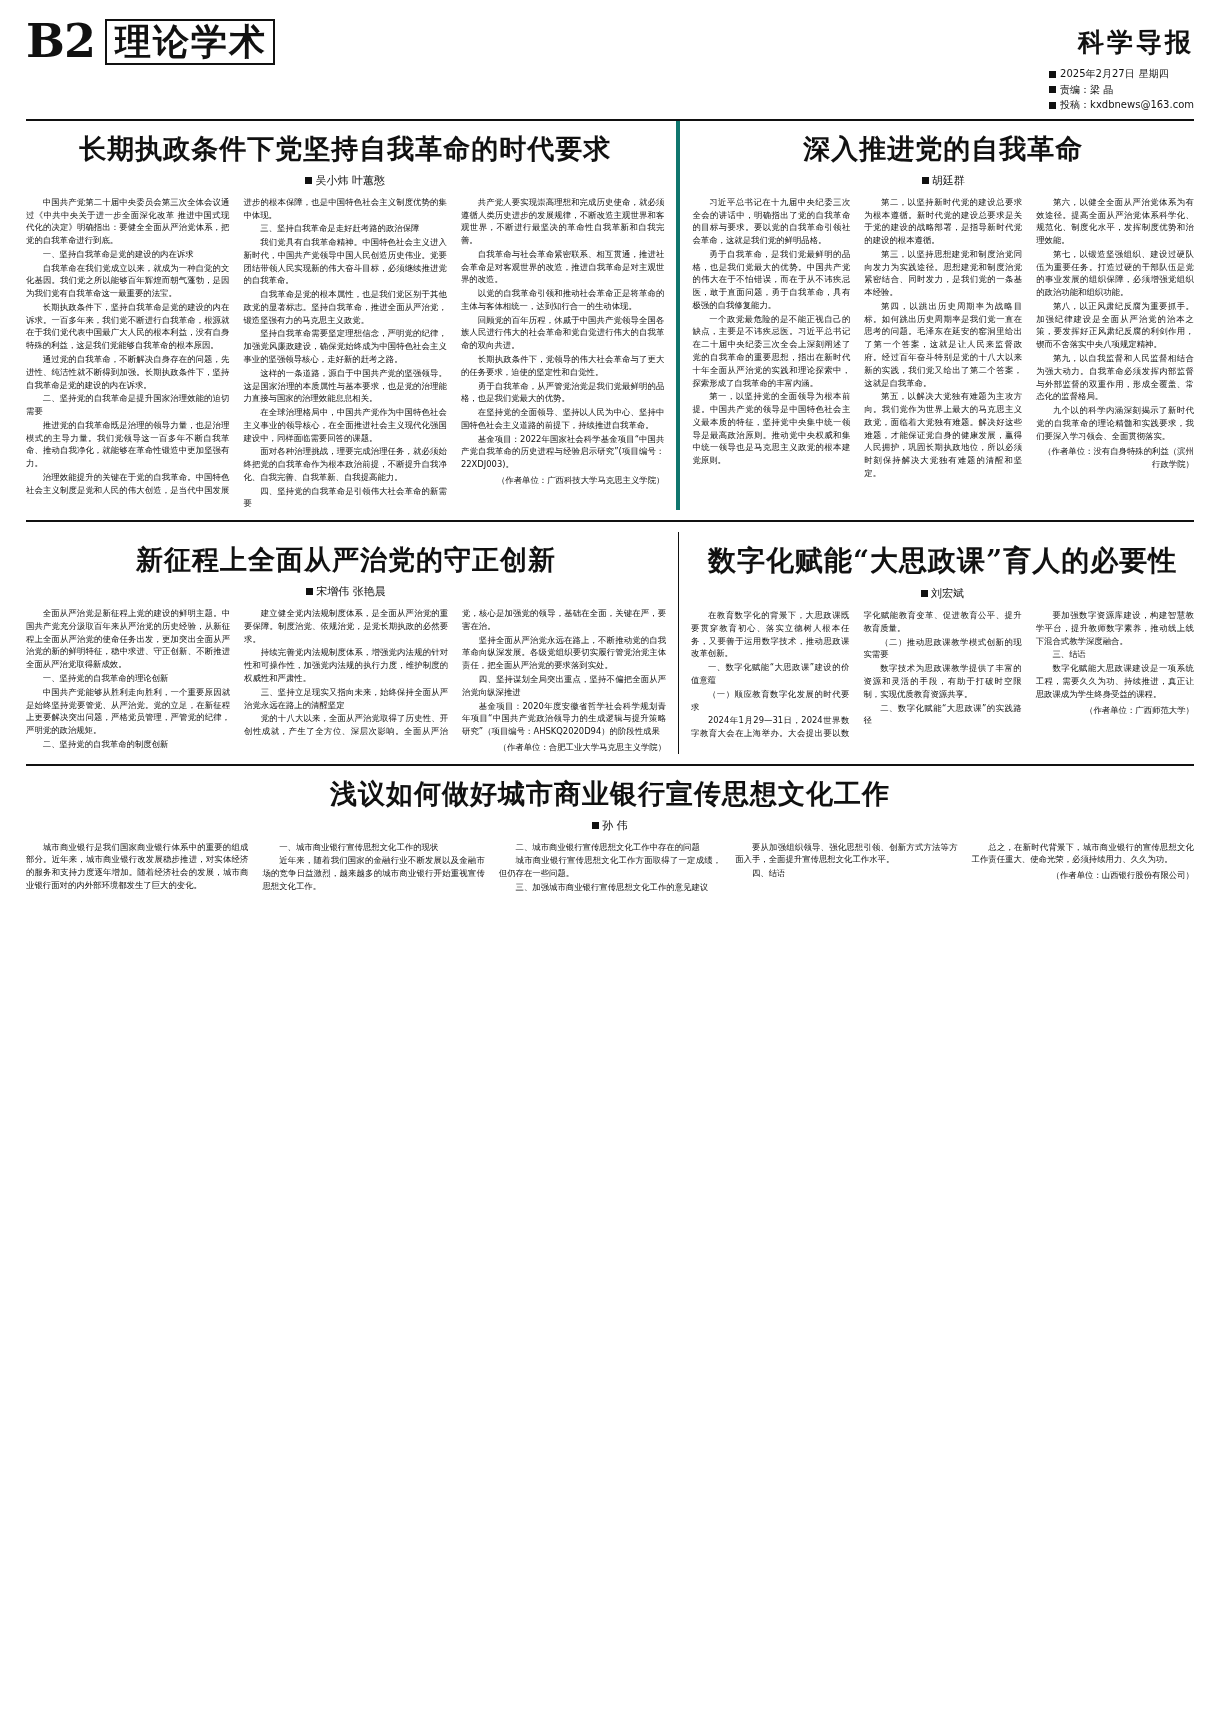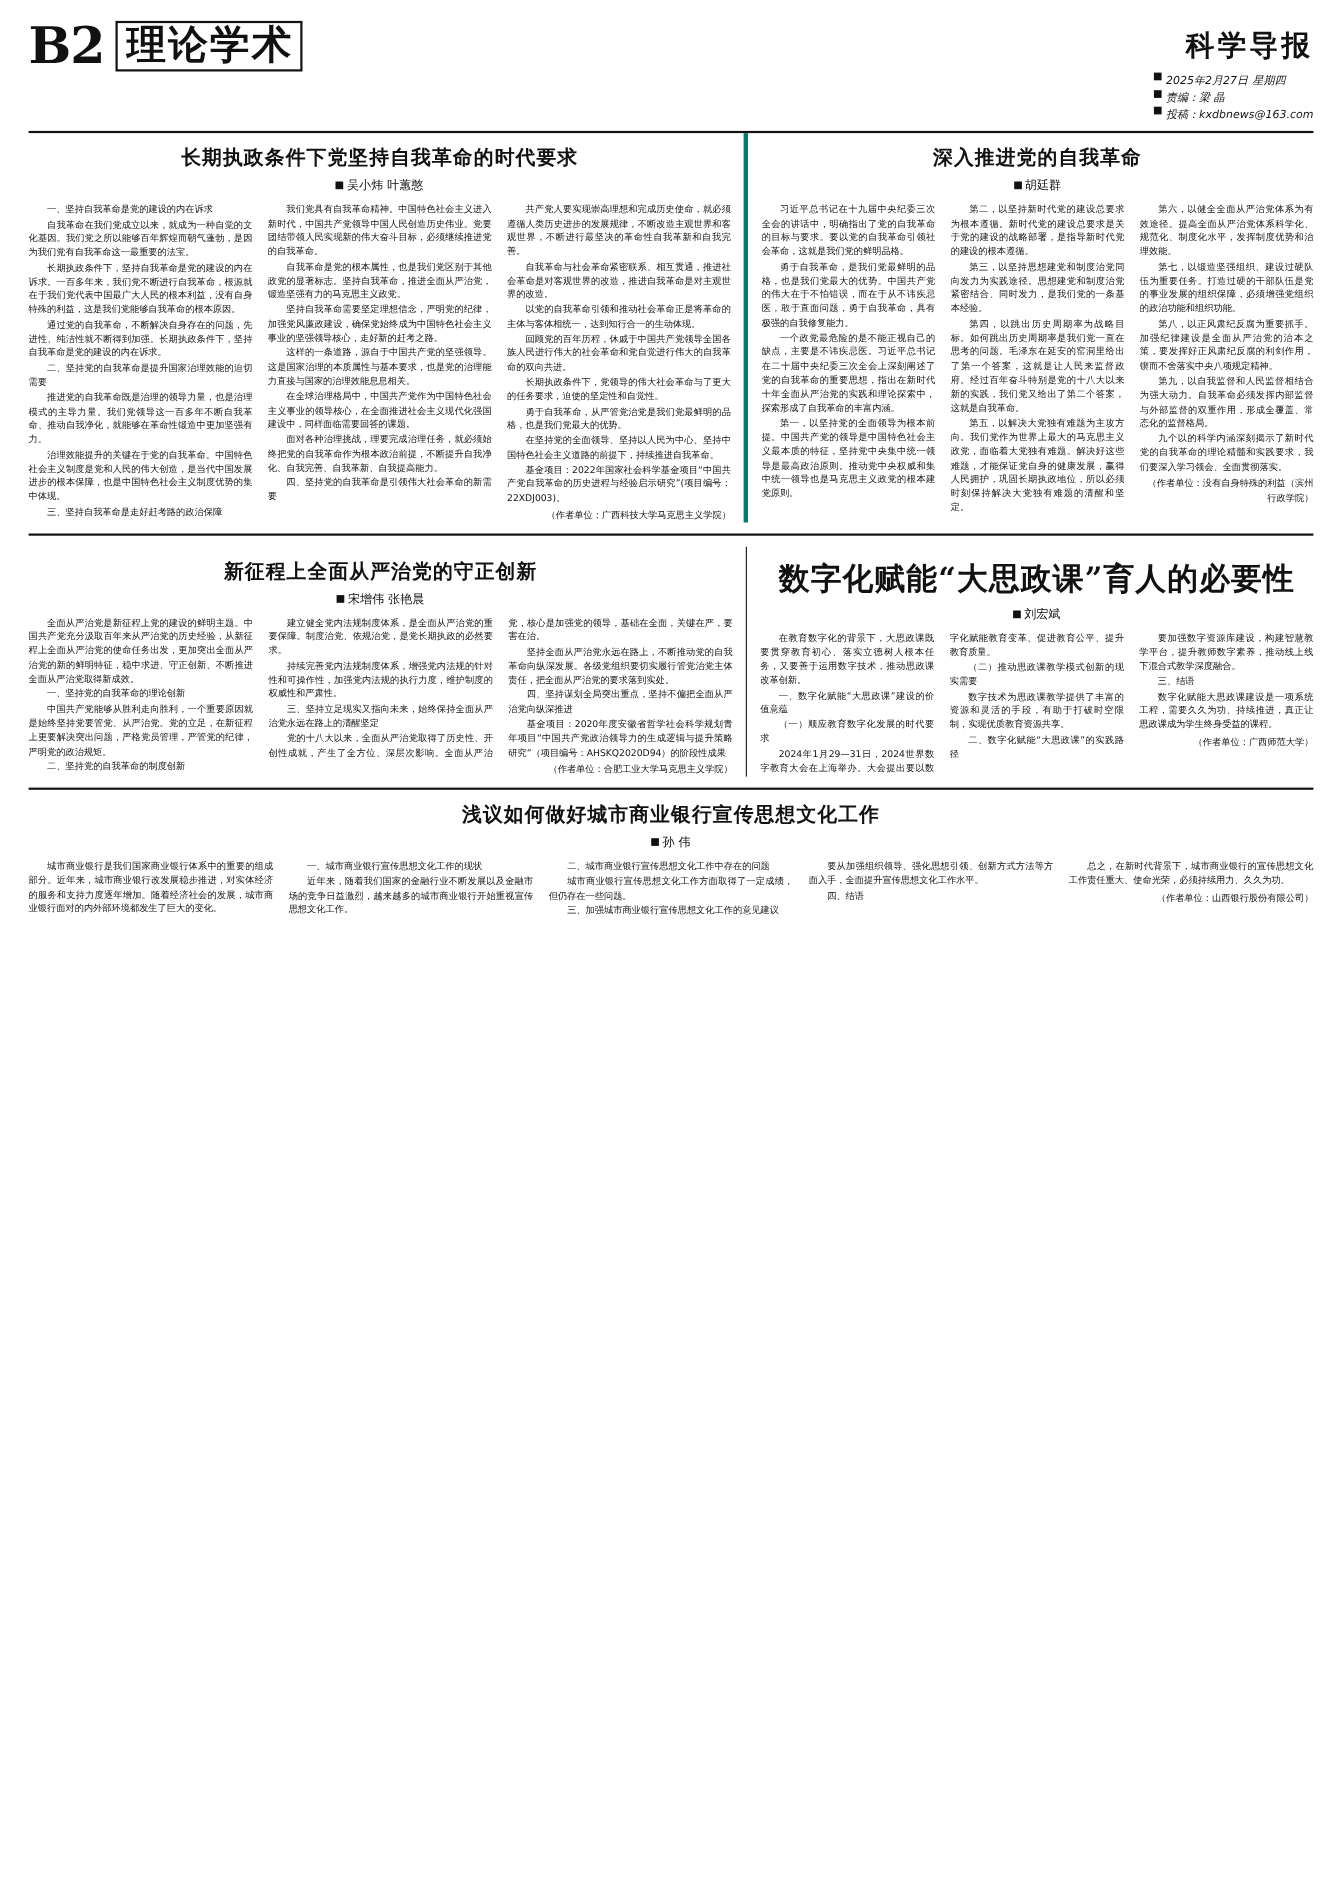--- a/index.html
+++ b/index.html
@@ -7,24 +7,24 @@
   .page{position:relative;width:1220px;height:1725px;box-sizing:border-box;padding:18px 26px 10px 26px;}
 
   
   .masthead{display:flex;align-items:flex-start;justify-content:space-between;border-bottom:2px solid #111;padding-bottom:6px;}
   .mast-left{display:flex;align-items:center;gap:10px;text-align:right;}
   .page-num{font-family:"DejaVu Serif","Liberation Serif",serif;font-size:46px;font-weight:bold;letter-spacing:-1px;line-height:1;padding-bottom:2px;}
   .section-box{border:2px solid #111;padding:2px 8px 4px 8px;display:flex;align-items:center;gap:2px;}
   .section-box span{font-family:"DejaVu Serif","Liberation Serif",serif;font-weight:bold;font-size:36px;line-height:1;}
   .mast-right{text-align:left;font-size:10px;line-height:1.55;padding-top:4px;}
   .paper-name{font-family:"DejaVu Serif","Liberation Serif",serif;font-size:26px;font-weight:bold;letter-spacing:3px;text-align:right;margin-bottom:4px;}
-  .meta-line{display:flex;gap:4px;justify-content:flex-start;font-style:italic;}
+  .meta-line{display:flex;align-items:center;gap:4px;justify-content:flex-start;}
   .sq{width:7px;height:7px;background:#111;display:inline-block;}
   .hr-thick{border-top:2px solid #111;margin:10px 0;}
-  h1.title{font-family:"DejaVu Serif","Liberation Serif",serif;font-size:18px;font-weight:bold;text-align:center;margin:10px 0 6px 0;letter-spacing:1px;}
+  h1.title{font-family:"DejaVu Serif","Liberation Serif",serif;font-size:27px;font-weight:bold;text-align:center;margin:10px 0 6px 0;letter-spacing:1px;}
   h1.title.small{font-size:28px;}
   .byline{text-align:center;font-size:11px;margin-bottom:8px;}
   .byline .sq{margin-right:3px;}
   .cols{column-gap:14px;}
   .body{font-size:8.4px;line-height:1.52;text-align:justify;}
   .body p{margin:0 0 1px 0;text-indent:2em;}
   .sig{font-size:8.4px;text-align:right;margin-top:3px;}
 
   
   .top-zone{display:flex;}
@@ -72,20 +72,21 @@
   </div>
 
   <div class="top-zone">
 
     <div class="top-left">
       <h1 class="title">长期执政条件下党坚持自我革命的时代要求</h1>
       <div class="byline">
         <i class="sq"></i><span>吴小炜 叶蕙憨</span>
       </div>
       <div class="body c3 cols">
+        <p>中国共产党第二十届中央委员会第三次全体会议通过《中共中央关于进一步全面深化改革 推进中国式现代化的决定》明确指出：要健全全面从严治党体系，把党的自我革命进行到底。</p>
         <p>一、坚持自我革命是党的建设的内在诉求</p>
         <p>自我革命在我们党成立以来，就成为一种自觉的文化基因。我们党之所以能够百年辉煌而朝气蓬勃，是因为我们党有自我革命这一最重要的法宝。</p>
         <p>长期执政条件下，坚持自我革命是党的建设的内在诉求。一百多年来，我们党不断进行自我革命，根源就在于我们党代表中国最广大人民的根本利益，没有自身特殊的利益，这是我们党能够自我革命的根本原因。</p>
         <p>通过党的自我革命，不断解决自身存在的问题，先进性、纯洁性就不断得到加强。长期执政条件下，坚持自我革命是党的建设的内在诉求。</p>
         <p>二、坚持党的自我革命是提升国家治理效能的迫切需要</p>
         <p>推进党的自我革命既是治理的领导力量，也是治理模式的主导力量。我们党领导这一百多年不断自我革命、推动自我净化，就能够在革命性锻造中更加坚强有力。</p>
         <p>治理效能提升的关键在于党的自我革命。中国特色社会主义制度是党和人民的伟大创造，是当代中国发展进步的根本保障，也是中国特色社会主义制度优势的集中体现。</p>
         <p>三、坚持自我革命是走好赶考路的政治保障</p>
         <p>我们党具有自我革命精神。中国特色社会主义进入新时代，中国共产党领导中国人民创造历史伟业。党要团结带领人民实现新的伟大奋斗目标，必须继续推进党的自我革命。</p>
         <p>自我革命是党的根本属性，也是我们党区别于其他政党的显著标志。坚持自我革命，推进全面从严治党，锻造坚强有力的马克思主义政党。</p>

